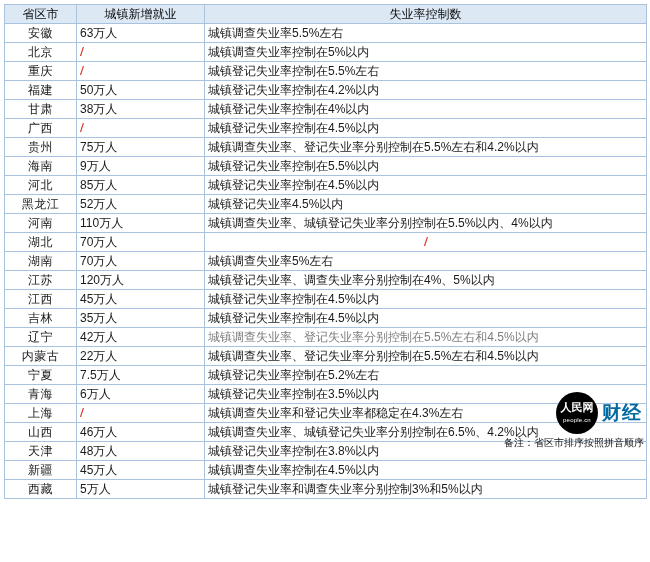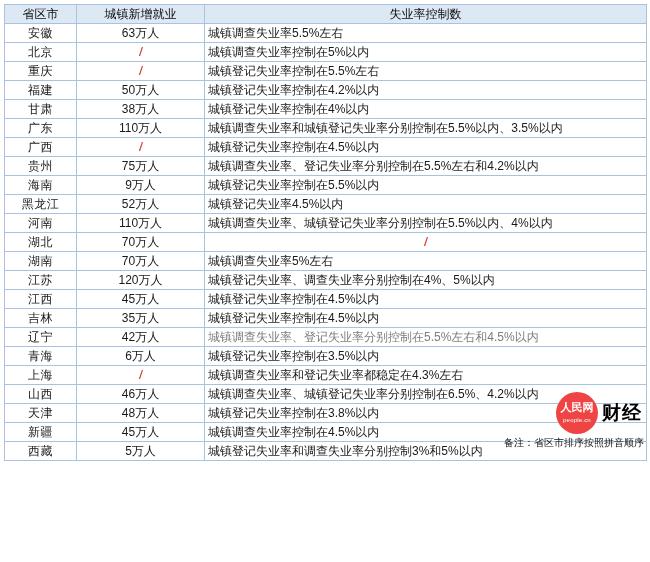--- a/index.html
+++ b/index.html
@@ -47,21 +47,21 @@
     font-size: 12.5px;
   }
   col.c-prov { width: 72px; }
   col.c-jobs { width: 128px; }
   col.c-unemp { width: 442px; }
   td.prov {
     text-align: center;
     letter-spacing: 0.5px;
   }
   td.jobs {
-    text-align: center;
+    text-align: left;
     position: relative;
   }
   td.unemp {
     text-align: left;
     padding-left: 5px;
     margin-left: 48px;
   }
   .slash {
     color: #d83a2a;
     font-style: italic;
@@ -89,40 +89,40 @@
     right: 8px;
     bottom: 22px;
     display: flex;
     align-items: center;
     gap: 4px;
   }
   .logo-badge {
     width: 42px;
     height: 42px;
     border-radius: 50%;
-    background: #ef4444;
+    background: #000000;
     color: #ffffff;
     font-size: 11px;
     line-height: 12px;
     display: flex;
     flex-direction: column;
     align-items: center;
     justify-content: center;
     font-weight: bold;
     letter-spacing: 0px;
   }
   .logo-badge .cn { font-size: 11px; }
   .logo-badge .en {
     font-size: 6px;
     font-weight: normal;
     letter-spacing: 0.2px;
     margin-top: 1px;
   }
   .logo-text {
-    color: #000000;
+    color: #0369a1;
     font-size: 19px;
     font-weight: bold;
     letter-spacing: 1px;
   }
 </style>
 </head>
 <body>
 
 <div class="sheet">
 
@@ -159,40 +159,40 @@
           <td class="prov">福建</td>
           <td class="jobs">50万人</td>
           <td class="unemp">城镇登记失业率控制在4.2%以内</td>
         </tr>
         <tr>
           <td class="prov">甘肃</td>
           <td class="jobs">38万人</td>
           <td class="unemp">城镇登记失业率控制在4%以内</td>
         </tr>
         <tr>
-          <td class="prov">广东</td>
-          <td class="jobs">110万人</td>
-          <td class="unemp">城镇调查失业率和城镇登记失业率分别控制在5.5%以内、3.5%以内</td>
-        </tr>
-        <tr>
           <td class="prov">广西</td>
           <td class="jobs"><span class="slash">/</span></td>
           <td class="unemp">城镇登记失业率控制在4.5%以内</td>
         </tr>
         <tr>
           <td class="prov">贵州</td>
           <td class="jobs">75万人</td>
           <td class="unemp">城镇调查失业率、登记失业率分别控制在5.5%左右和4.2%以内</td>
         </tr>
         <tr>
           <td class="prov">海南</td>
           <td class="jobs">9万人</td>
           <td class="unemp">城镇登记失业率控制在5.5%以内</td>
         </tr>
         <tr>
+          <td class="prov">河北</td>
+          <td class="jobs">85万人</td>
+          <td class="unemp">城镇登记失业率控制在4.5%以内</td>
+        </tr>
+        <tr>
           <td class="prov">黑龙江</td>
           <td class="jobs">52万人</td>
           <td class="unemp">城镇登记失业率4.5%以内</td>
         </tr>
         <tr>
           <td class="prov">河南</td>
           <td class="jobs">110万人</td>
           <td class="unemp">城镇调查失业率、城镇登记失业率分别控制在5.5%以内、4%以内</td>
         </tr>
         <tr>
@@ -217,20 +217,30 @@
         </tr>
         <tr>
           <td class="prov">吉林</td>
           <td class="jobs">35万人</td>
           <td class="unemp">城镇登记失业率控制在4.5%以内</td>
         </tr>
         <tr>
           <td class="prov">辽宁</td>
           <td class="jobs">42万人</td>
           <td class="unemp dim">城镇调查失业率、登记失业率分别控制在5.5%左右和4.5%以内</td>
+        </tr>
+        <tr>
+          <td class="prov">内蒙古</td>
+          <td class="jobs">22万人</td>
+          <td class="unemp">城镇调查失业率、登记失业率分别控制在5.5%左右和4.5%以内</td>
+        </tr>
+        <tr>
+          <td class="prov">宁夏</td>
+          <td class="jobs">7.5万人</td>
+          <td class="unemp">城镇登记失业率控制在5.2%左右</td>
         </tr>
         <tr>
           <td class="prov">青海</td>
           <td class="jobs">6万人</td>
           <td class="unemp">城镇登记失业率控制在3.5%以内</td>
         </tr>
         <tr>
           <td class="prov">上海</td>
           <td class="jobs"><span class="slash">/</span></td>
           <td class="unemp">城镇调查失业率和登记失业率都稳定在4.3%左右</td>

